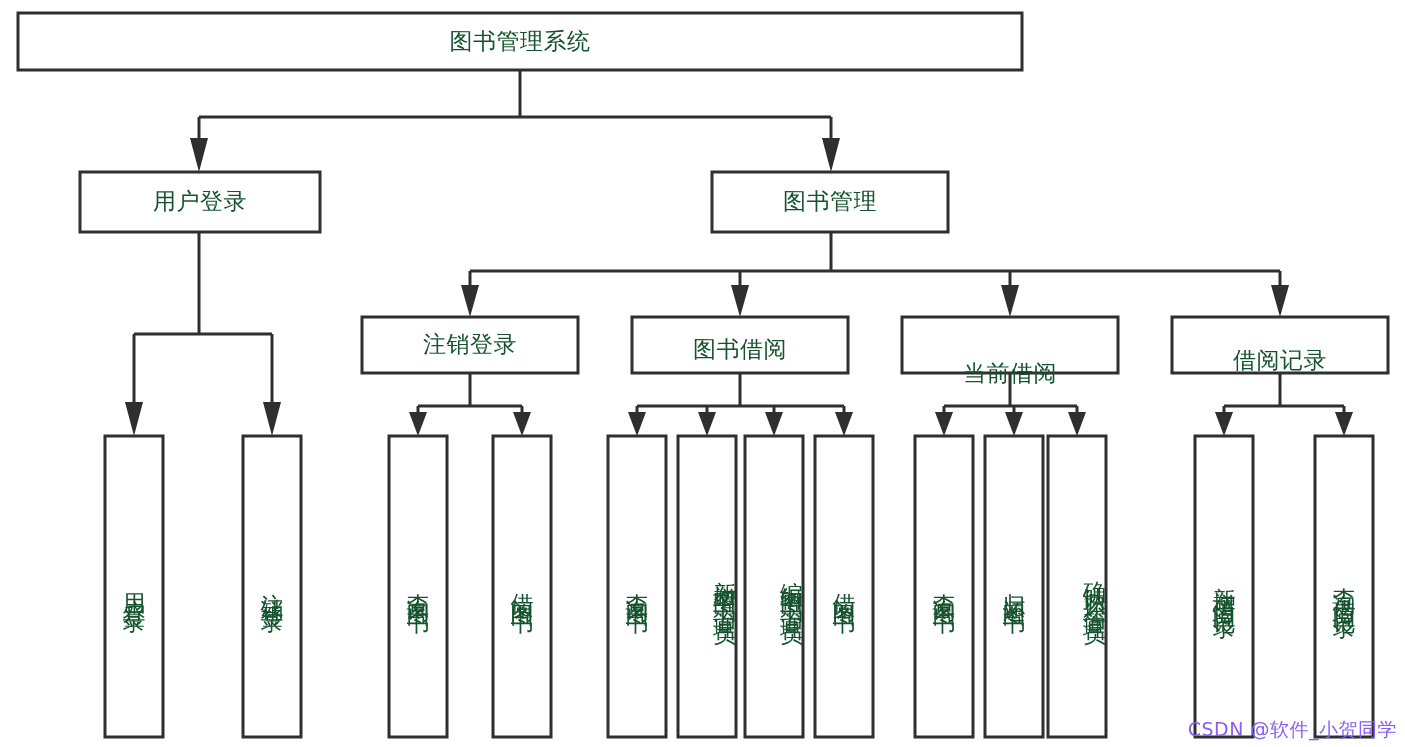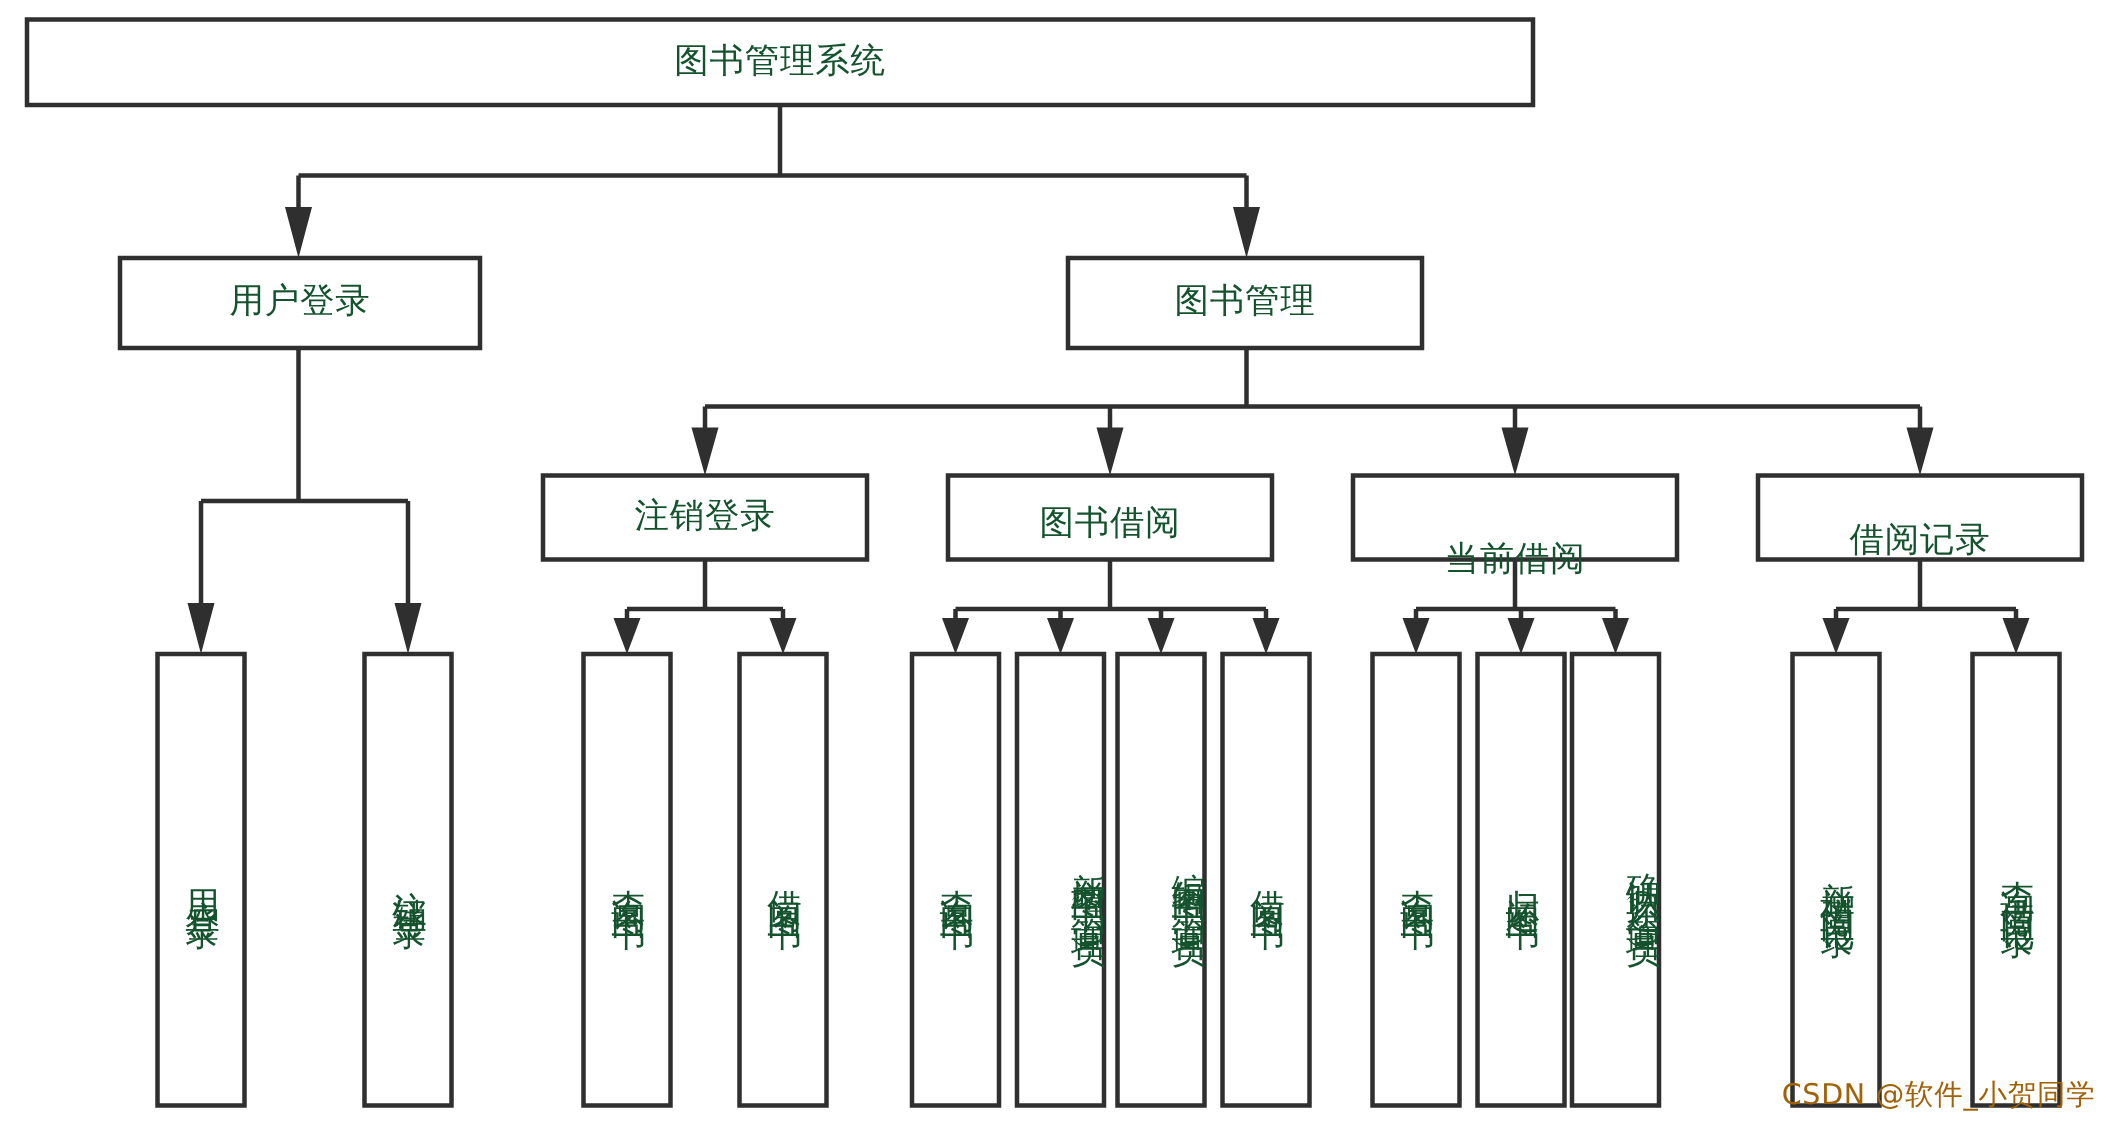--- a/index.html
+++ b/index.html
@@ -70,21 +70,21 @@
   }
   .node-label.vertical.centered {
     align-items: center;
     padding-top: 0;
   }
   .watermark {
     position: absolute;
     right: 8px;
     bottom: 4px;
     font-size: 19px;
-    color: #a16207;
+    color: #8b5cf6;
     font-family: "DejaVu Sans", "Liberation Sans", sans-serif;
     white-space: nowrap;
     letter-spacing: 0.5px;
   }
 </style>
 </head>
 <body>
 
 <div id="diagram-root">
 

